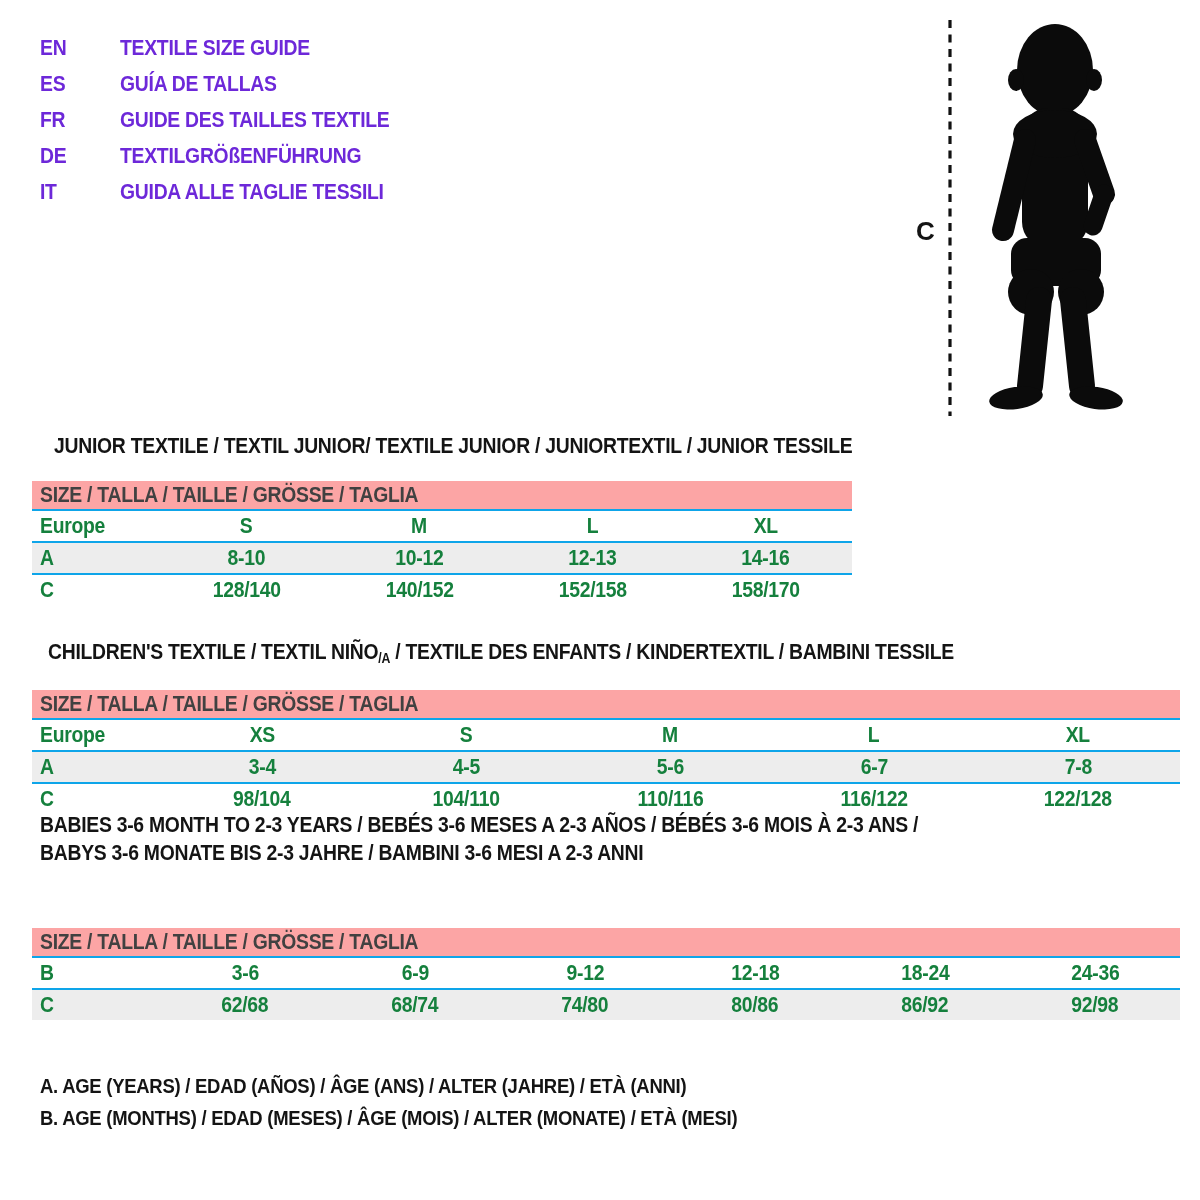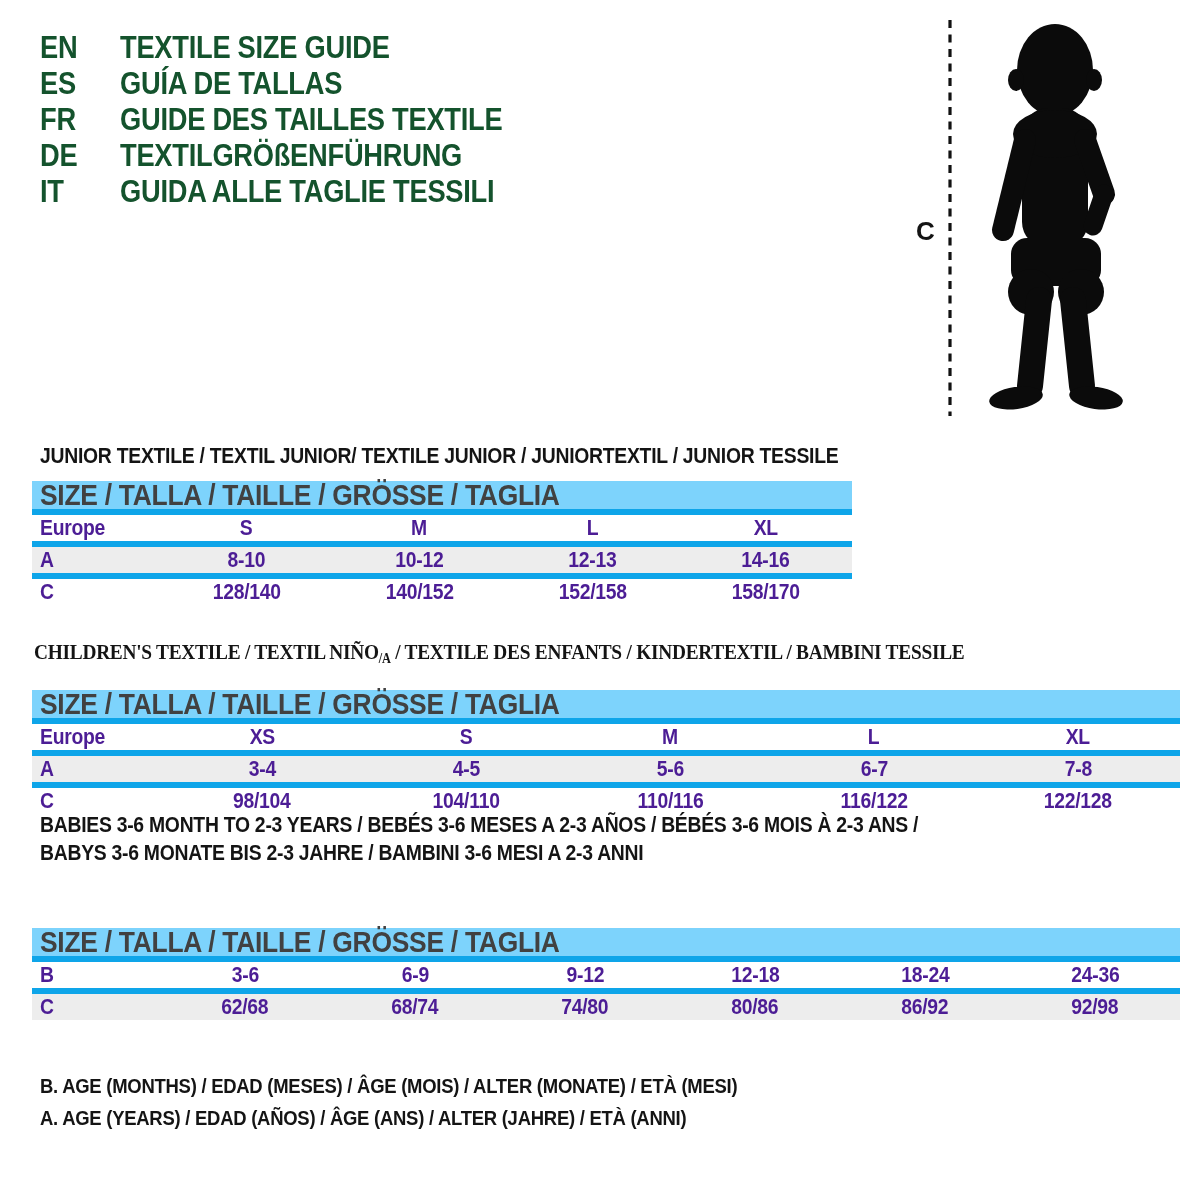--- a/index.html
+++ b/index.html
@@ -9,37 +9,37 @@
     font-family:"Liberation Sans", sans-serif;font-weight:700;
   }
   .abs{position:absolute;}
   
   .cnd{display:inline-block;transform:scaleX(.88);transform-origin:0 50%;white-space:nowrap;letter-spacing:-.3px;}
   .cndc{display:inline-block;transform:scaleX(.88);transform-origin:50% 50%;white-space:nowrap;letter-spacing:-.3px;}
 
   
   .lang-list{left:40px;top:30px;display:grid;grid-template-columns:80px auto;row-gap:0;}
   .lang-list .lrow{display:contents;}
-  .lang-list span.cell{height:36px;line-height:36px;font-size:31px;color:#14532d;}
+  .lang-list span.cell{height:36px;line-height:36px;font-size:22px;color:#6d28d9;}
 
   
   .figure{left:900px;top:8px;width:280px;height:420px;}
   .figure svg{position:absolute;left:0;top:0;}
   .cmark{position:absolute;left:16px;top:208px;font-size:26px;color:#141414;}
 
   
   .stitle{font-size:22px;color:#141414;line-height:28px;}
   .subA{font-size:14px;position:relative;top:4px;letter-spacing:-.3px;}
 
   
   .stable{position:absolute;}
-  .sbar{height:28px;background:#7dd3fc;display:flex;align-items:center;padding-left:8px;box-sizing:border-box;
-        font-size:30px;color:#414141;}
-  .srow{height:32px;display:grid;align-items:center;border-top:6px solid #0ea5e9;box-sizing:border-box;
-        font-size:22px;color:#4c1d95;}
+  .sbar{height:28px;background:#fca5a5;display:flex;align-items:center;padding-left:8px;box-sizing:border-box;
+        font-size:22px;color:#414141;}
+  .srow{height:32px;display:grid;align-items:center;border-top:2px solid #0ea5e9;box-sizing:border-box;
+        font-size:22px;color:#15803d;}
   .srow.shaded{background:#ededed;}
   .cols5{grid-template-columns:128px repeat(4,1fr);}
   .cols6{grid-template-columns:128px repeat(5,1fr);}
   .cols7{grid-template-columns:128px repeat(6,1fr);}
   .lcell{padding-left:8px;text-align:left;}
   .vcell{text-align:center;}
 
   
   .legend{left:40px;top:1070px;}
   .legend div{height:32px;line-height:32px;font-size:21px;color:#141414;}
@@ -87,21 +87,21 @@
       <circle cx="181" cy="284" r="23"></circle>
       <line x1="139" y1="292" x2="130" y2="378" stroke="#0b0b0b" stroke-width="26" stroke-linecap="round"></line>
       <line x1="173" y1="292" x2="182" y2="378" stroke="#0b0b0b" stroke-width="26" stroke-linecap="round"></line>
       <ellipse cx="116" cy="390" rx="27" ry="11" transform="rotate(-8 116 390)"></ellipse>
       <ellipse cx="196" cy="390" rx="27" ry="11" transform="rotate(8 196 390)"></ellipse>
     </g>
   </svg>
   <span class="cmark">C</span>
 </div>
 
-<div class="abs stitle" style="left:40px;top:432px;margin-top:10px;">
+<div class="abs stitle" style="left:54px;top:432px;">
   <span class="cnd">JUNIOR TEXTILE / TEXTIL JUNIOR/ TEXTILE JUNIOR / JUNIORTEXTIL / JUNIOR TESSILE</span>
 </div>
 <div class="stable" style="left:32px;top:481px;width:820px;">
   <div class="sbar">
       <span class="cnd">SIZE / TALLA / TAILLE / GRÖSSE / TAGLIA</span>
     </div>
   <div class="srow cols5">
     <div class="lcell"><span class="cnd">Europe</span></div>
     <div class="vcell"><span class="cndc">S</span></div>
     <div class="vcell"><span class="cndc">M</span></div>
@@ -117,21 +117,21 @@
   </div>
   <div class="srow cols5">
     <div class="lcell"><span class="cnd">C</span></div>
     <div class="vcell"><span class="cndc">128/140</span></div>
     <div class="vcell"><span class="cndc">140/152</span></div>
     <div class="vcell"><span class="cndc">152/158</span></div>
     <div class="vcell"><span class="cndc">158/170</span></div>
   </div>
 </div>
 
-<div class="abs stitle" style="left:34px;top:638px;font-family:Liberation Serif, serif;">
+<div class="abs stitle" style="left:48px;top:638px;">
   <span class="cnd"><span>CHILDREN'S TEXTILE / TEXTIL NIÑO</span><span class="subA">/A</span><span> / TEXTILE DES ENFANTS / KINDERTEXTIL / BAMBINI TESSILE</span></span>
 </div>
 <div class="stable" style="left:32px;top:690px;width:1148px;">
   <div class="sbar">
       <span class="cnd">SIZE / TALLA / TAILLE / GRÖSSE / TAGLIA</span>
     </div>
   <div class="srow cols6">
     <div class="lcell"><span class="cnd">Europe</span></div>
     <div class="vcell"><span class="cndc">XS</span></div>
     <div class="vcell"><span class="cndc">S</span></div>
@@ -179,15 +179,15 @@
     <div class="vcell"><span class="cndc">62/68</span></div>
     <div class="vcell"><span class="cndc">68/74</span></div>
     <div class="vcell"><span class="cndc">74/80</span></div>
     <div class="vcell"><span class="cndc">80/86</span></div>
     <div class="vcell"><span class="cndc">86/92</span></div>
     <div class="vcell"><span class="cndc">92/98</span></div>
   </div>
 </div>
 
 <div class="abs legend">
+  <div><span class="cnd">A. AGE (YEARS) / EDAD (AÑOS) / ÂGE (ANS) / ALTER (JAHRE) / ETÀ (ANNI)</span></div>
   <div><span class="cnd">B. AGE (MONTHS) / EDAD (MESES) / ÂGE (MOIS) / ALTER (MONATE) / ETÀ (MESI)</span></div>
-  <div><span class="cnd">A. AGE (YEARS) / EDAD (AÑOS) / ÂGE (ANS) / ALTER (JAHRE) / ETÀ (ANNI)</span></div>
 </div>
 
 </body></html>

